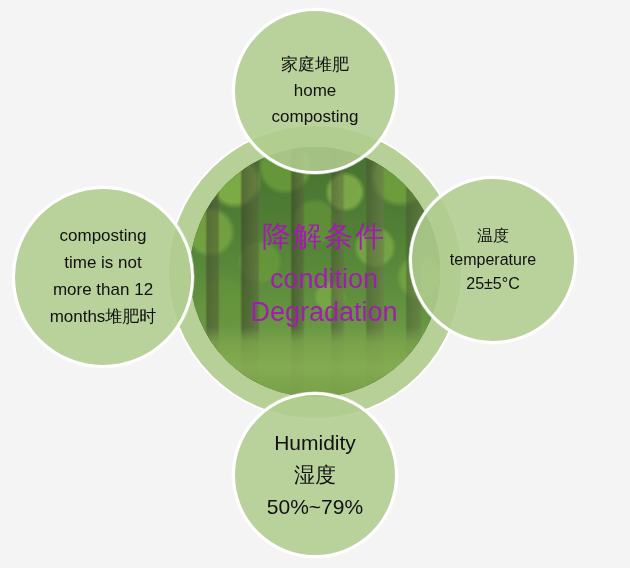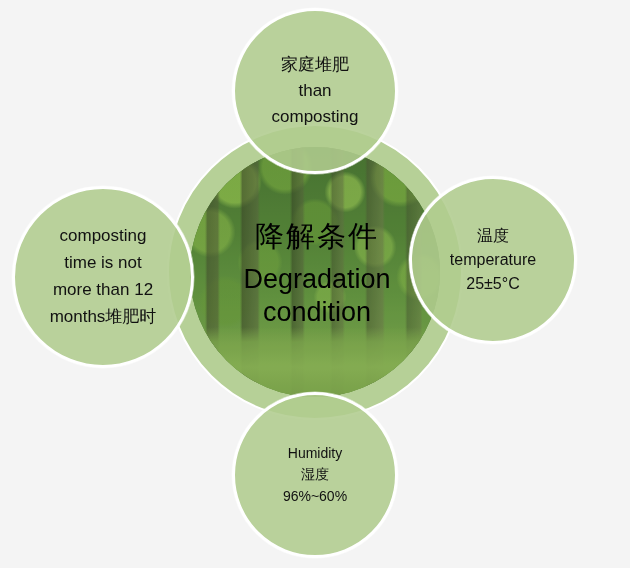--- a/index.html
+++ b/index.html
@@ -113,30 +113,30 @@
   }
   #hub-photo .tint {
     position: absolute;
     inset: 0;
     background: rgba(120, 160, 80, 0.12);
   }
 
   
   #hub-text {
     position: absolute;
-    left: 169px;
+    left: 176px;
     top: 124px;
     width: 296px;
     height: 296px;
     display: flex;
     flex-direction: column;
     align-items: center;
     justify-content: center;
     text-align: center;
-    color: #000000;
+    color: #a21caf;
     pointer-events: none;
   }
   #hub-text .cn {
     font-size: 29px;
     letter-spacing: 2px;
     line-height: 1.45;
     margin-bottom: 6px;
   }
   #hub-text .en {
     font-size: 27px;
@@ -147,21 +147,21 @@
   #node-top {
     left: 232px; top: 8px; width: 166px; height: 166px;
     font-size: 17px;
   }
   #node-right {
     left: 409px; top: 176px; width: 168px; height: 168px;
     font-size: 16px;
   }
   #node-bottom {
     left: 232px; top: 392px; width: 166px; height: 166px;
-    font-size: 14px;
+    font-size: 21px;
   }
   #node-left {
     left: 12px; top: 186px; width: 182px; height: 182px;
     font-size: 17px;
   }
   #node-left .line { white-space: nowrap; line-height: 1.58; }
 </style>
 </head>
 <body>
 
@@ -169,42 +169,42 @@
 
   <div id="hub-ring"></div>
 
   <div id="hub-photo">
     <div class="forest"></div>
     <div class="tint"></div>
   </div>
 
   <div class="node petal" id="node-top">
     <div class="line">家庭堆肥</div>
-    <div class="line">than</div>
+    <div class="line">home</div>
     <div class="line">composting</div>
   </div>
 
   <div class="node petal" id="node-right">
     <div class="line">温度</div>
     <div class="line">temperature</div>
     <div class="line">25±5°C</div>
   </div>
 
   <div class="node petal" id="node-bottom">
     <div class="line">Humidity</div>
     <div class="line">湿度</div>
-    <div class="line">96%~60%</div>
+    <div class="line">50%~79%</div>
   </div>
 
   <div class="node petal" id="node-left">
     <div class="line">composting</div>
     <div class="line">time is not</div>
     <div class="line">more than 12</div>
     <div class="line">months堆肥时</div>
   </div>
 
   <div id="hub-text">
     <div class="cn">降解条件</div>
+    <div class="en">condition</div>
     <div class="en">Degradation</div>
-    <div class="en">condition</div>
   </div>
 
 </div>
 
 </body></html>

